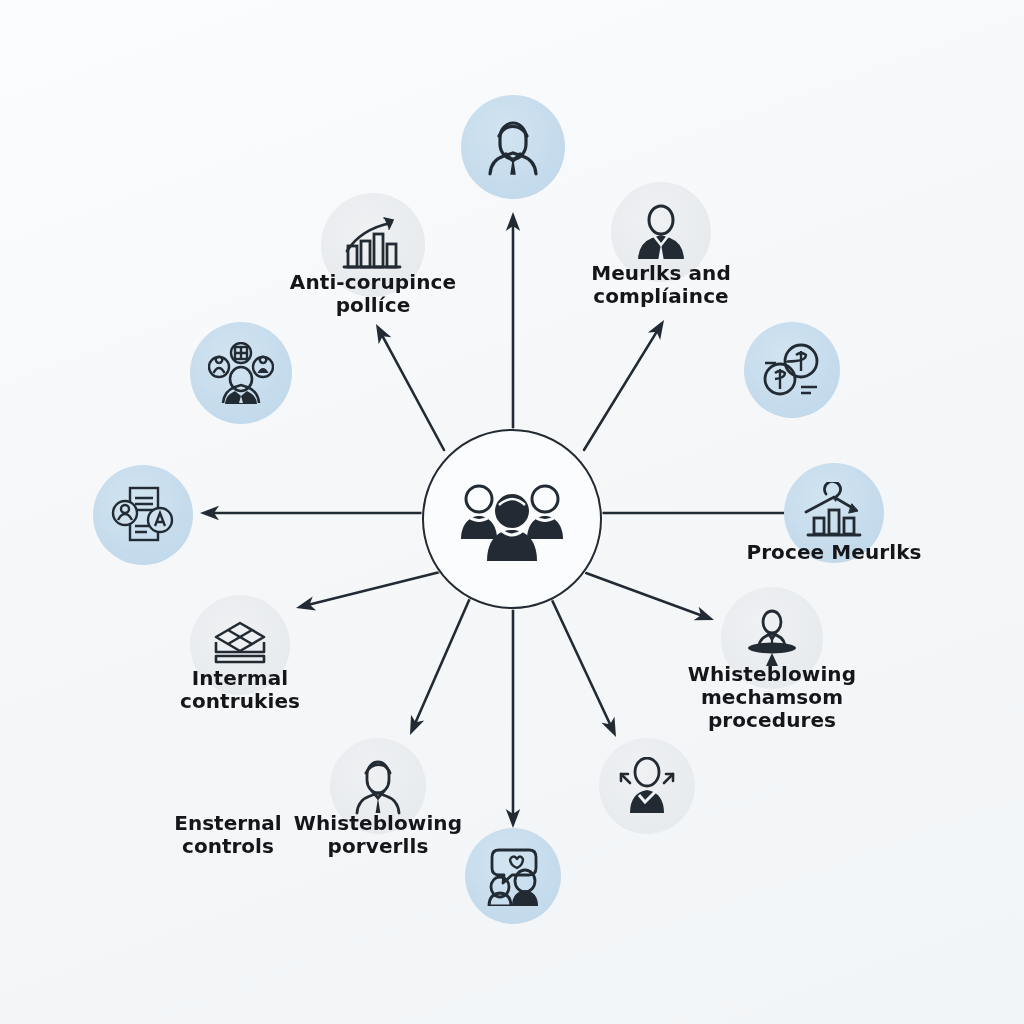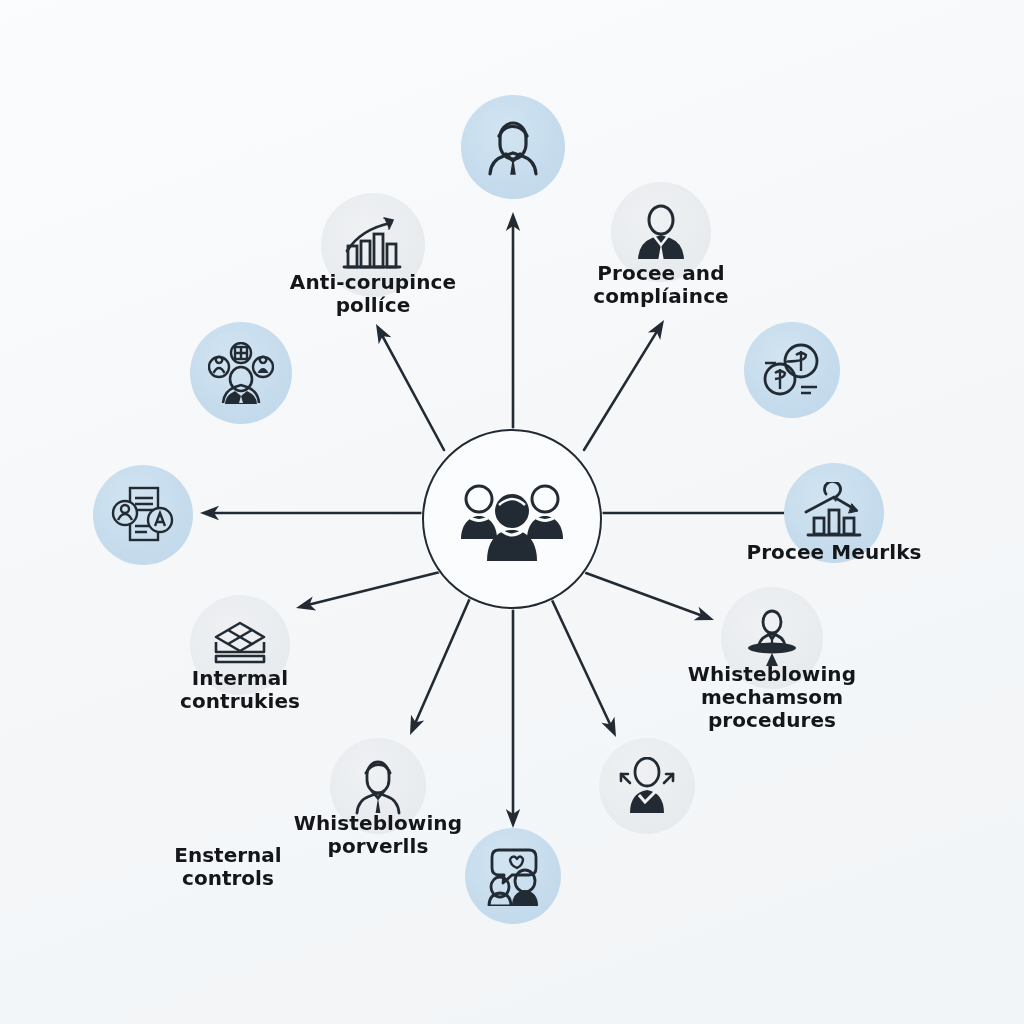--- a/index.html
+++ b/index.html
@@ -139,21 +139,21 @@
 
   <div class="node" style="left:661px; top:232px;">
     <div class="bubble bubble-grey" style="width:100px;height:100px;">
       <svg width="58" height="58" viewBox="0 0 58 58">
         <ellipse cx="29" cy="17" rx="12" ry="14" fill="none" stroke="#222b33" stroke-width="3"></ellipse>
         <path d="M6 56 q1 -16 14 -21 l9 -3 l9 3 q13 5 14 21 z" fill="#222b33"></path>
         <path d="M22 33 l7 9 l7 -9" fill="none" stroke="#f1f2f4" stroke-width="2.6"></path>
         <path d="M29 41 l-2.6 15 h5.2 z" fill="#f1f2f4"></path>
       </svg>
     </div>
-    <div class="node-label" style="top:80px; width:190px; font-size:20px;">Procee and
+    <div class="node-label" style="top:80px; width:190px; font-size:20px;">Meurlks and
 complíaince</div>
   </div>
 
   <div class="node" style="left:792px; top:370px;">
     <div class="bubble bubble-blue" style="width:96px;height:96px;">
       <svg width="62" height="58" viewBox="0 0 62 58">
         <g fill="none" stroke="#222b33" stroke-width="2.8">
           <circle cx="40" cy="20" r="16"></circle>
           <path d="M40 10 v20 M35 14 q5 -4 10 0 q0 5 -10 6 q-10 1 -10 0" stroke-width="2.4"></path>
           <circle cx="19" cy="38" r="15"></circle>
@@ -317,16 +317,16 @@
           <rect x="35" y="19" width="9" height="33"></rect>
           <rect x="48" y="29" width="9" height="23"></rect>
           <path d="M5 52 h56"></path>
         </g>
       </svg>
     </div>
     <div class="node-label" style="top:78px; width:220px; font-size:20px;">Anti-corupince
 pollíce</div>
   </div>
 
-  <div class="floating-label" style="left:228px; top:835px; width:200px; font-size:20px;margin-top:32px;">Ensternal
+  <div class="floating-label" style="left:228px; top:835px; width:200px; font-size:20px;">Ensternal
 controls</div>
 
 </div>
 
 </body></html>

